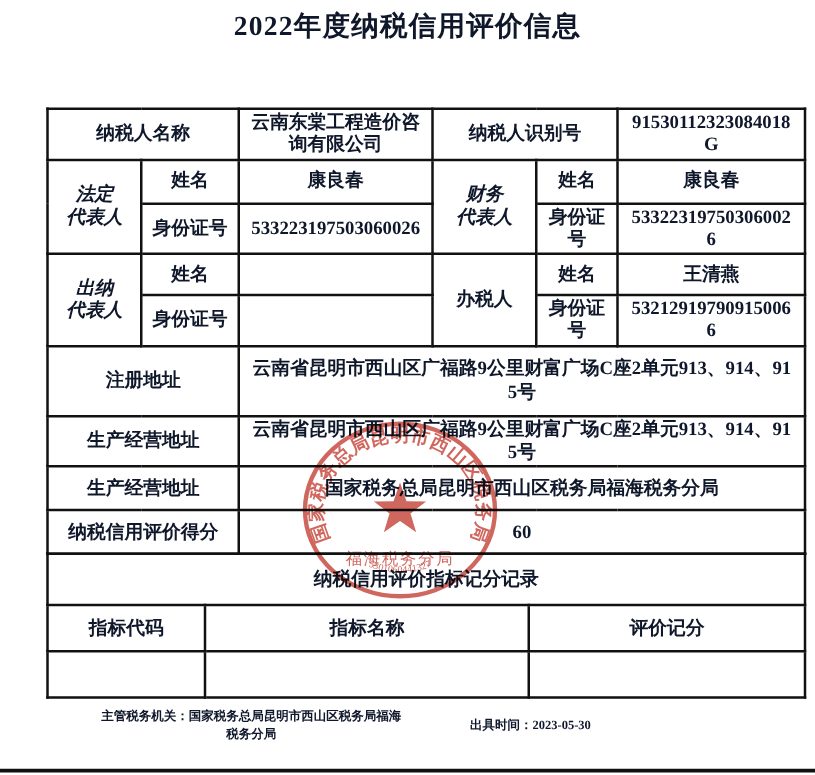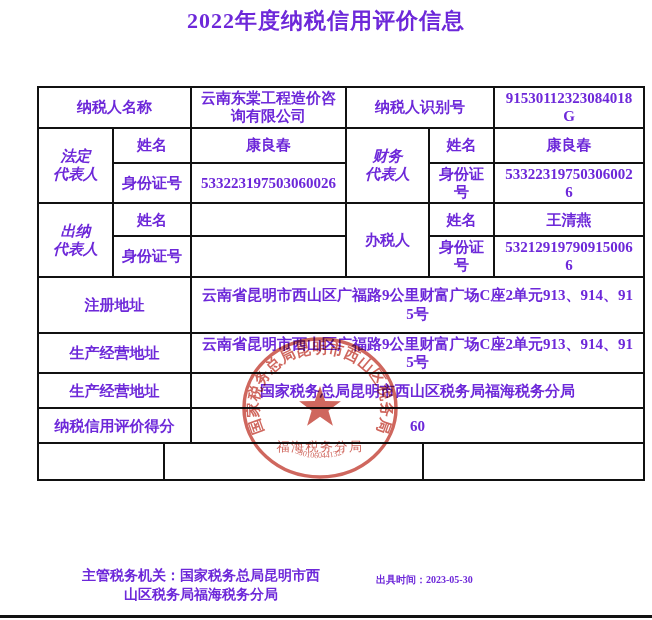--- a/index.html
+++ b/index.html
@@ -1,29 +1,29 @@
 <!DOCTYPE html>
 <html><head>
 <meta charset="utf-8">
 <style>
   html,body{margin:0;padding:0;background:#fff;}
   .page{position:relative;width:652px;height:620px;background:#fff;overflow:hidden;
-        font-family:"Liberation Serif","DejaVu Serif",serif;color:#6d28d9;}
+        font-family:"Liberation Serif","DejaVu Serif",serif;color:#0f172a;}
   .title{position:absolute;top:6px;left:0;width:652px;text-align:center;
          font-size:22px;font-weight:bold;letter-spacing:1px;margin:0;}
   .doc{position:absolute;left:37px;top:86px;width:606px;}
   table.t{border-collapse:collapse;table-layout:fixed;width:606px;}
   table.t2,table.t3{margin-top:-2px;}
   .t td{border:2px solid #111;text-align:center;vertical-align:middle;
         font-size:15px;font-weight:bold;padding:1px 8px;line-height:1.22;
         word-break:break-all;overflow:hidden;}
   .prelines{white-space:pre-line;font-style:italic;}
   .footer{position:absolute;left:37px;top:477px;width:606px;}
   .footer .auth{position:absolute;left:4px;top:4px;width:246px;text-align:center;
-                font-size:14px;font-weight:bold;line-height:1.35;}
+                font-size:10px;font-weight:bold;line-height:1.35;}
   .footer .time{position:absolute;left:302px;top:10px;font-size:10px;font-weight:bold;}
   .stamp{position:absolute;left:235px;top:332px;opacity:.82;mix-blend-mode:multiply;pointer-events:none;}
   .bottomline{position:absolute;left:0;top:615px;width:652px;height:3px;background:#111;}
 </style>
 </head>
 <body>
 
 <div class="page">
 
   <h1 class="title">2022年度纳税信用评价信息</h1>
@@ -97,20 +97,28 @@
       </table>
 
 
     <table class="t t3">
       <colgroup>
           <col style="width:126px">
           <col style="width:259px">
           <col style="width:221px">
         </colgroup>
       <tbody>
+          <tr style="height:41px">
+        <td colspan="3">纳税信用评价指标记分记录</td>
+      </tr>
+      <tr style="height:37px">
+        <td>指标代码</td>
+        <td>指标名称</td>
+        <td>评价记分</td>
+      </tr>
       <tr style="height:37px">
         <td></td>
         <td></td>
         <td></td>
       </tr>
     </tbody>
       </table>
 
     <div class="footer">
       <div class="auth">主管税务机关：国家税务总局昆明市西山区税务局福海税务分局</div>

